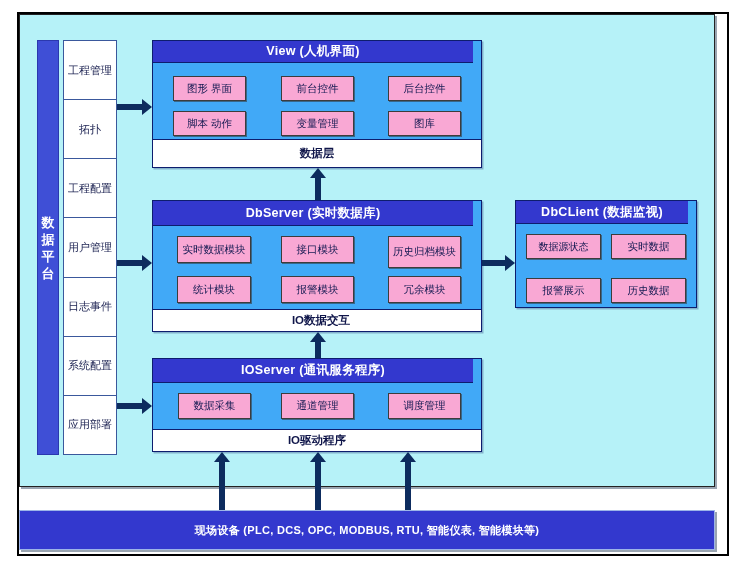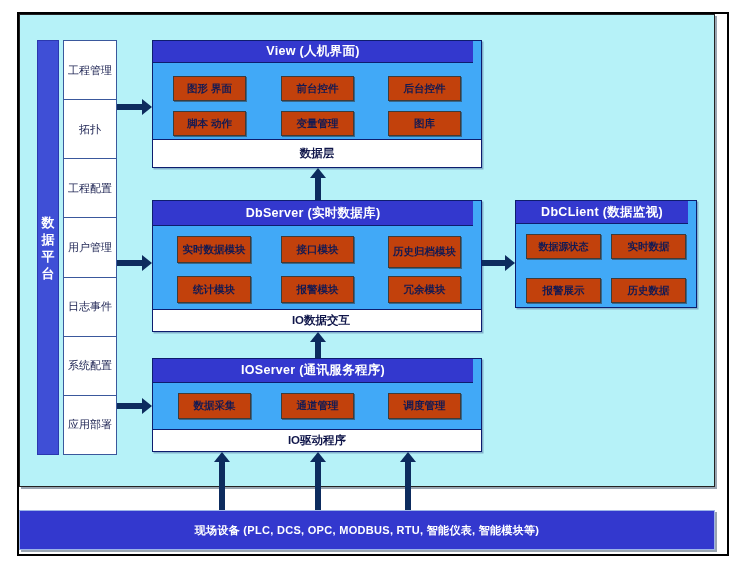--- a/index.html
+++ b/index.html
@@ -14,22 +14,22 @@
   .vbar-text{display:block;width:14px;color:#fff;font-weight:bold;font-size:13px;line-height:17px;text-align:center;word-break:break-all;}
   .side-col{position:absolute;left:63px;top:40px;width:54px;height:415px;display:flex;flex-direction:column;border:1px solid #3a589c;background:#fff;}
   .side-cell{flex:1;display:flex;align-items:center;justify-content:center;border-bottom:1px solid #3a589c;
     font-size:11px;font-weight:normal;color:#1a2050;text-align:center;line-height:13px;padding:1px;}
   .side-cell:last-child{border-bottom:none;}
   .bigbox{position:absolute;border:1.5px solid #0d1d6e;background:#41a9f7;box-shadow:1.5px 1.5px 0 rgba(40,60,120,.35);}
   .bighead{position:absolute;left:0;top:0;right:8px;background:#3338ce;border-bottom:1.5px solid #0d1d6e;
     display:flex;align-items:center;justify-content:center;color:#fff;font-weight:bold;font-size:12.5px;letter-spacing:.3px;}
   .bigfoot{position:absolute;left:0;bottom:0;right:0;background:#fff;border-top:1.5px solid #0d1d6e;
     display:flex;align-items:center;justify-content:center;color:#10164a;font-weight:bold;font-size:11.5px;}
-  .sub{position:absolute;background:#c2410c;border:1px solid #3c3c3c;box-shadow:1px 1px 0 rgba(50,50,50,.55);
-    display:flex;align-items:center;justify-content:center;color:#141a52;font-weight:bold;font-size:10.5px;white-space:nowrap;}
+  .sub{position:absolute;background:#f9a8d4;border:1px solid #3c3c3c;box-shadow:1px 1px 0 rgba(50,50,50,.55);
+    display:flex;align-items:center;justify-content:center;color:#141a52;font-weight:normal;font-size:10.5px;white-space:nowrap;}
   .bus{position:absolute;left:19px;top:510px;width:696px;height:40px;background:#3338ce;border:1px solid #9db4e8;box-shadow:2px 2px 0 #9aa5b1;
     display:flex;align-items:center;justify-content:center;color:#fff;font-weight:bold;font-size:11px;letter-spacing:.3px;}
   
   .arrow-r{position:absolute;height:16px;}
   .arrow-r::before{content:"";position:absolute;left:0;right:9px;top:5px;height:6px;background:#0d2c5e;}
   .arrow-r::after{content:"";position:absolute;right:0;top:0;width:0;height:0;
     border-left:10px solid #0d2c5e;border-top:8px solid transparent;border-bottom:8px solid transparent;}
   .arrow-u{position:absolute;width:16px;}
   .arrow-u::before{content:"";position:absolute;top:9px;bottom:0;left:5px;width:6px;background:#0d2c5e;}
   .arrow-u::after{content:"";position:absolute;top:0;left:0;width:0;height:0;

